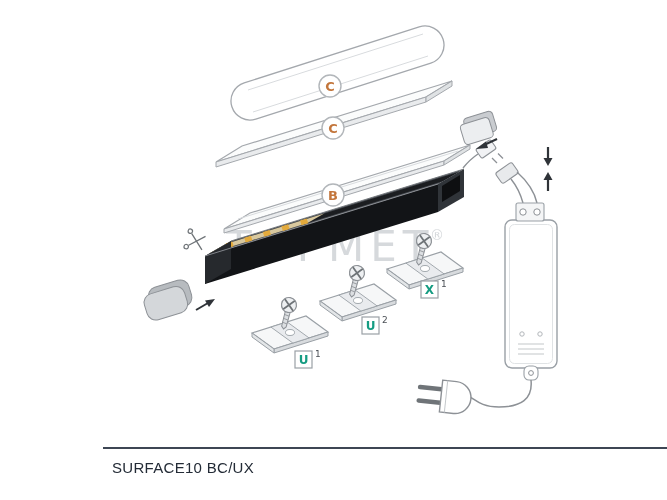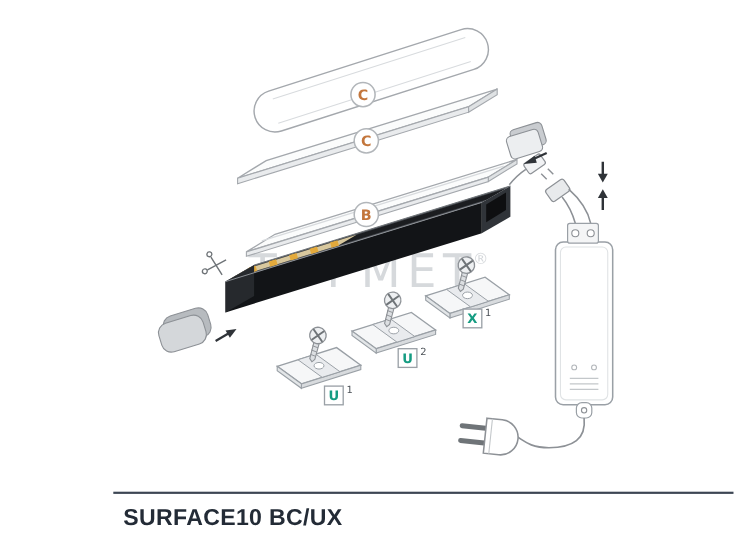--- a/index.html
+++ b/index.html
@@ -3,21 +3,21 @@
 <meta charset="utf-8">
 <style>
   * { margin:0; padding:0; box-sizing:border-box; }
   html,body { width:667px; height:500px; }
   body { background:#ffffff; font-family:"Liberation Sans","DejaVu Sans",sans-serif; }
   .stage { position:relative; width:667px; height:500px; background:#ffffff; overflow:hidden; }
   svg { display:block; }
   svg text { font-family:"DejaVu Sans","Liberation Sans",sans-serif; }
   .footer { position:absolute; left:103px; top:447px; width:564px; }
   .footer .divider { height:2px; background:#3d4654; }
-  .footer .title { padding:10px 0 0 9px; font-size:21px; font-weight:bold;
+  .footer .title { padding:10px 0 0 9px; font-size:15px; font-weight:normal;
                    color:#232b36; letter-spacing:0.3px; }
 </style>
 </head>
 <body>
 
 <div class="stage">
 
 <svg width="667" height="500" viewBox="0 0 667 500" xmlns="http://www.w3.org/2000/svg">
 
   <defs>

